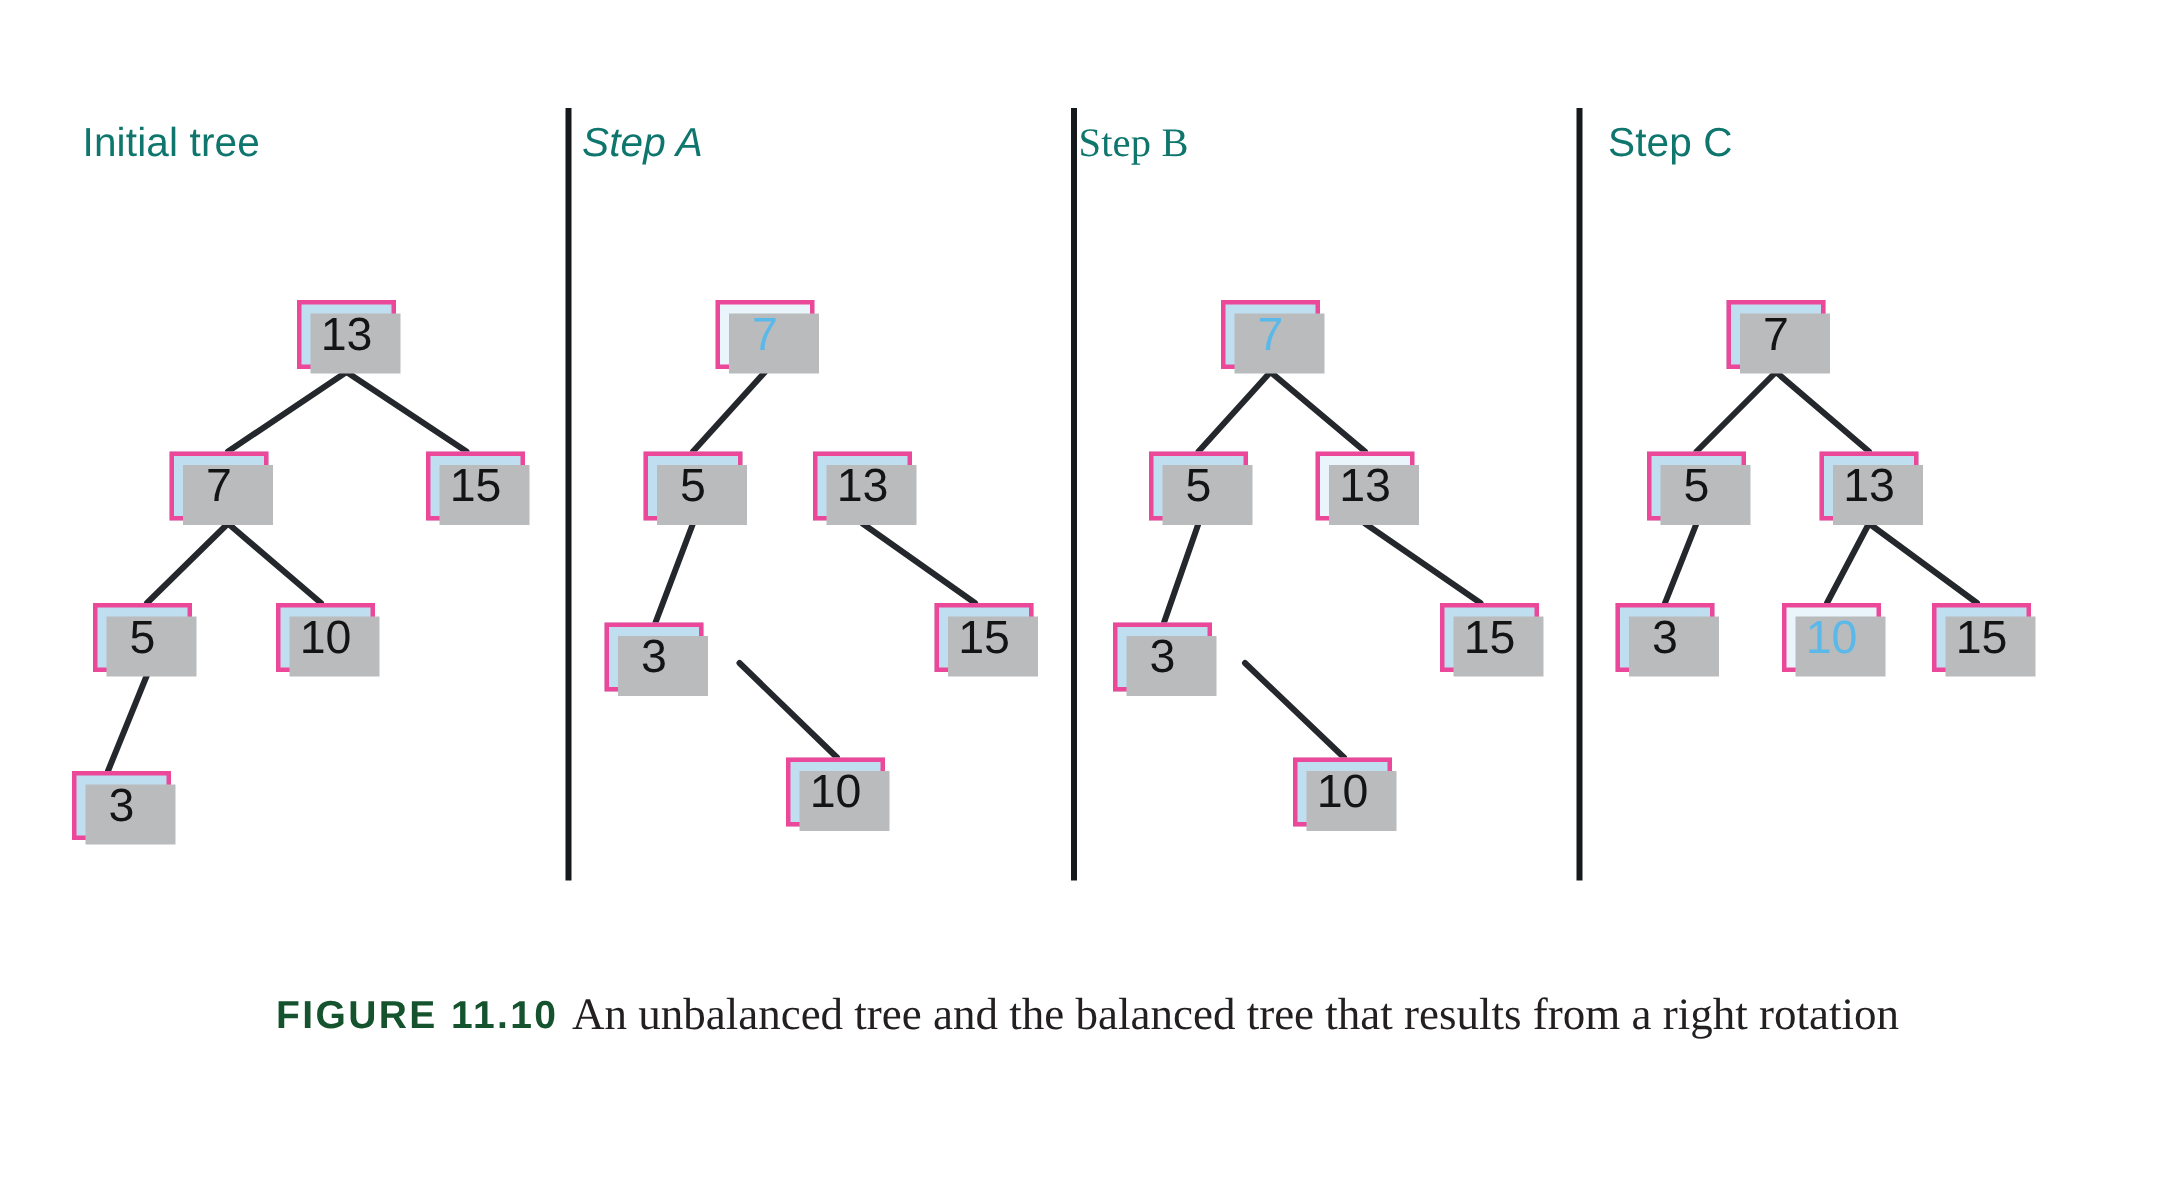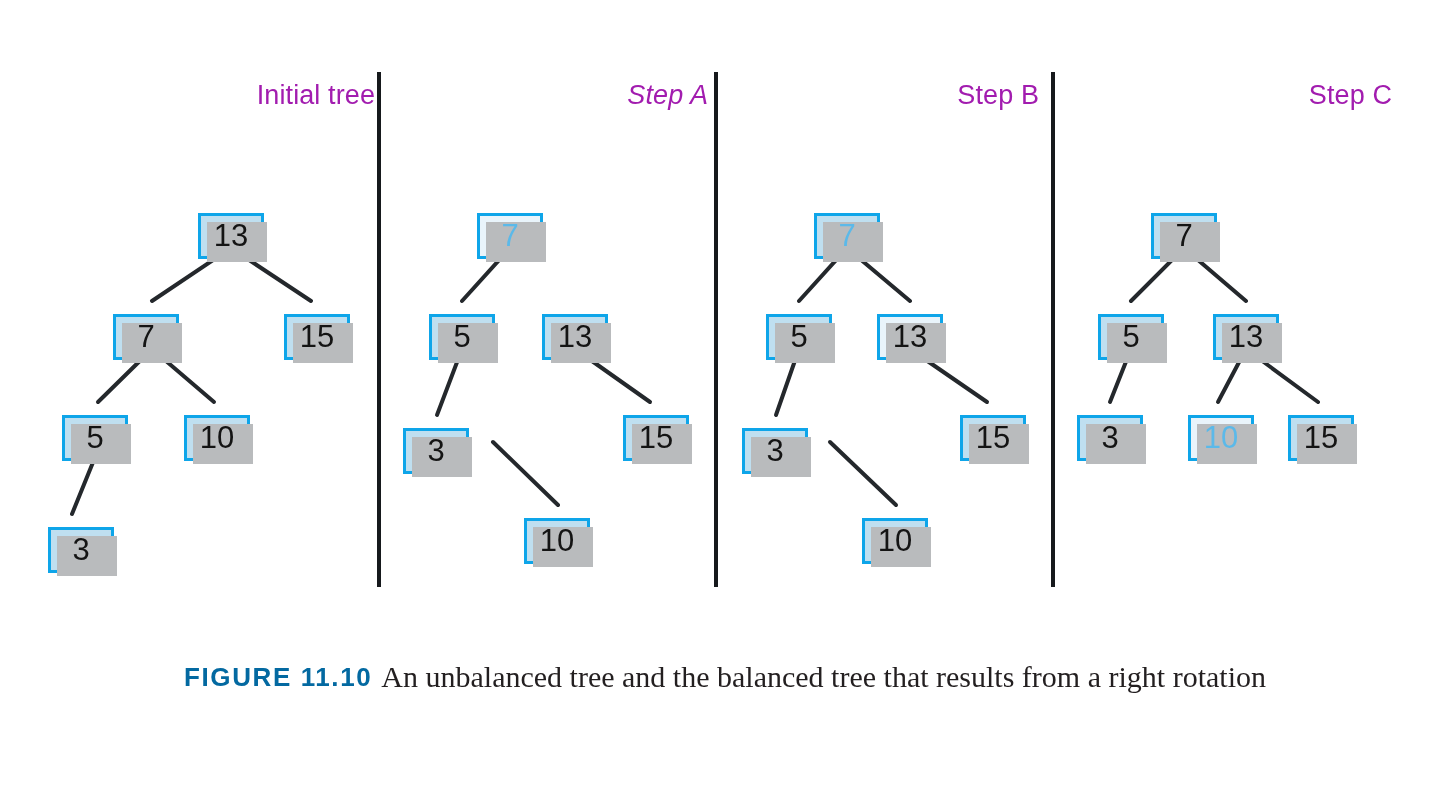--- a/index.html
+++ b/index.html
@@ -29,55 +29,54 @@
     width: 4px;
     background: #16191c;
     top: 72px;
     height: 515px;
   }
 
   
   .panel-title {
     position: absolute;
     top: 80px;
-    text-align: right;
+    text-align: left;
     font-family: "Liberation Sans", sans-serif;
     font-size: 27px;
     font-weight: 400;
-    color: #a21caf;
+    color: #0f766e;
     letter-spacing: 0.1px;
     white-space: nowrap;
   }
 
   
   .edge-layer {
     position: absolute;
     left: 0; top: 0;
     width: 1444px;
     height: 786px;
     pointer-events: none;
   }
 
   
   .node {
     position: absolute;
     width: 66px;
     height: 46px;
     box-sizing: border-box;
-    border: 3px solid #0ea5e9;
+    border: 3px solid #ec4899;
     background: #bfdff0;
     display: flex;
     align-items: center;
     justify-content: center;
     font-family: "Liberation Sans", sans-serif;
     font-size: 31px;
     line-height: 1;
     color: #141414;
     z-index: 3;
-    margin-top: 13px;
   }
   .node::after {
     content: "";
     position: absolute;
     left: 6px;
     top: 6px;
     width: 100%;
     height: 100%;
     background: #b9bbbd;
     z-index: -1;
@@ -106,21 +105,21 @@
     font-family: "Liberation Serif", serif;
     font-size: 30px;
     line-height: 1.42;
     color: #231f20;
   }
   .caption .fig-num {
     font-family: "Liberation Sans", sans-serif;
     font-weight: bold;
     font-size: 26px;
     letter-spacing: 1.6px;
-    color: #0369a1;
+    color: #14532d;
     margin-right: 9px;
     vertical-align: 1px;
   }
 </style>
 </head>
 <body>
 
 <div id="figure-root">
 
   <svg class="edge-layer" width="1444" height="786" viewBox="0 0 1444 786" aria-hidden="true">
@@ -149,21 +148,21 @@
 
   <div id="divider-group">
       <div class="divider" style="left: 377px;"></div>
       <div class="divider" style="left: 714px;"></div>
       <div class="divider" style="left: 1051px;"></div>
     </div>
 
   <div id="title-group">
       <div class="panel-title" style="left: 55px; width: 320px;">Initial tree</div>
       <div class="panel-title" style="left: 388px; width: 320px; font-style: italic;">Step A</div>
-      <div class="panel-title" style="left: 719px; width: 320px;">Step B</div>
+      <div class="panel-title" style="left: 719px; width: 320px; font-family: Liberation Serif, serif;">Step B</div>
       <div class="panel-title" style="left: 1072px; width: 320px;">Step C</div>
     </div>
 
   <div id="node-group">
       <div class="node" style="left: 198px; top: 200px;">
         <span class="node-label">13</span>
       </div>
       <div class="node" style="left: 113px; top: 301px;">
         <span class="node-label">7</span>
       </div>

